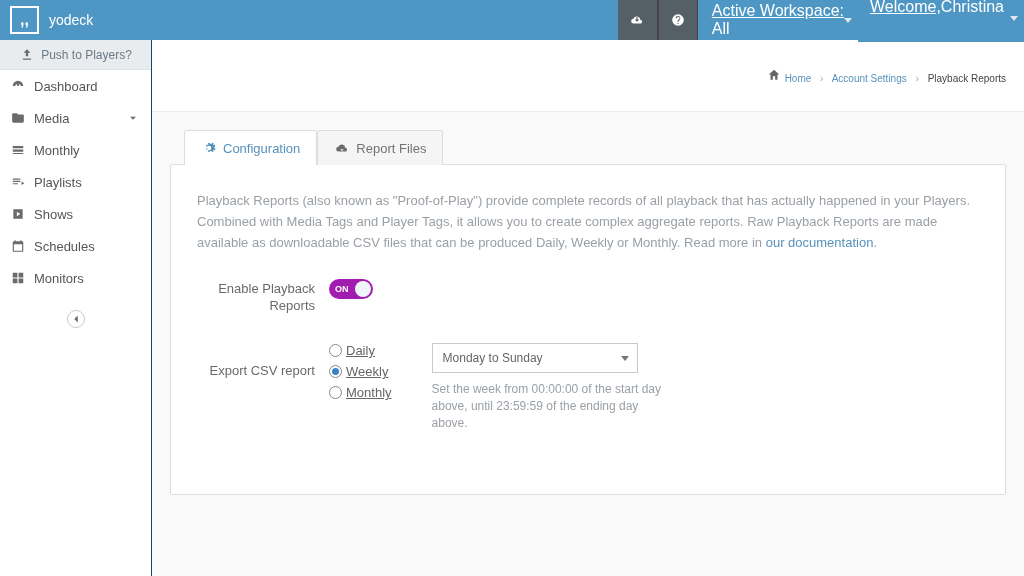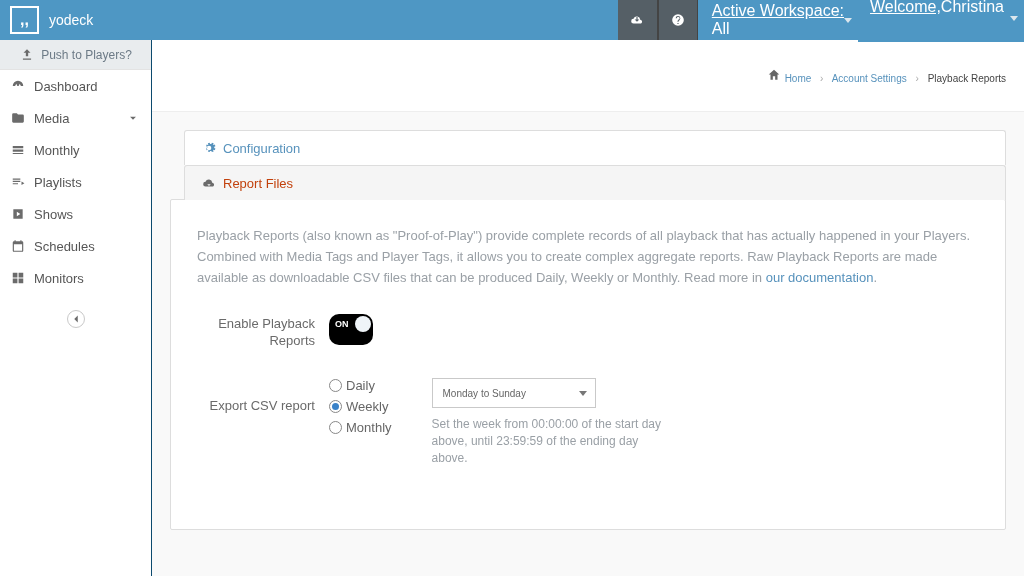--- a/index.html
+++ b/index.html
@@ -26,43 +26,43 @@
 .collapse-btn { display: flex; justify-content: center; margin-top: 16px; }
 .collapse-circle { width: 18px; height: 18px; border: 1px solid #c9c9c9; border-radius: 50%; display: flex; align-items: center; justify-content: center; background: #fff; }
 
 .main { flex: 1; background: #f9f9f9; padding: 0 0; }
 .breadcrumb { padding: 27px 18px; font-size: 10px; color: #666; border-bottom: 1px solid #eee; background: #fff; text-align: right; }
 .breadcrumb a { color: #5792bc; text-decoration: none; }
 .breadcrumb .sep { color: #aaa; margin: 0 6px; }
 .breadcrumb .current { color: #444; }
 
 .content-wrap { padding: 18px 18px; }
-.tabs { display: flex; gap: 0; margin-bottom: -1px; position: relative; z-index: 1; margin-left: 14px; flex-direction: column; }
-.tab { padding: 9px 16px; font-size: 13px; border: 1px solid #ddd; border-bottom: none; background: #f5f5f5; color: #c2410c; border-radius: 3px 3px 0 0; display: flex; align-items: center; gap: 6px; cursor: pointer; }
+.tabs { display: flex; gap: 0; margin-bottom: -1px; position: relative; z-index: 1; margin-left: 14px; }
+.tab { padding: 9px 16px; font-size: 13px; border: 1px solid #ddd; border-bottom: none; background: #f5f5f5; color: #737373; border-radius: 3px 3px 0 0; display: flex; align-items: center; gap: 6px; cursor: pointer; }
 .tab.active { background: #fff; color: #5792bc; border-color: #ddd; }
 .tab.active .icon { fill: #5792bc; color: #5792bc; }
 
 .panel { background: #fff; border: 1px solid #ddd; padding: 26px 26px 34px; border-radius: 2px; }
 .desc { font-size: 13px; color: #9aa0a6; line-height: 1.6; margin-bottom: 26px; }
 .desc a { color: #5792bc; text-decoration: none; }
 
 .form-row { display: flex; align-items: flex-start; margin-bottom: 28px; }
 .form-label { width: 132px; text-align: right; color: #6a6a6a; font-size: 13px; line-height: 1.3; padding-right: 14px; padding-top: 2px; }
 
-.toggle { width: 44px; height: 31px; background: #000000; border-radius: 10px; position: relative; cursor: pointer; }
+.toggle { width: 44px; height: 20px; background: #a21caf; border-radius: 10px; position: relative; cursor: pointer; }
 .toggle-knob { width: 16px; height: 16px; background: #eff4f8; border-radius: 50%; position: absolute; right: 2px; top: 2px; }
 .toggle-txt { color: #fff; font-size: 9px; font-weight: bold; position: absolute; left: 6px; top: 5px; }
 
 .radio-group { display: flex; flex-direction: column; gap: 6px; font-size: 13px; color: #666; }
-.radio-opt { display: flex; align-items: center; gap: 4px; cursor: pointer; }
+.radio-opt { display: flex; align-items: center; gap: 4px; cursor: pointer; text-decoration: underline; }
 .radio { width: 13px; height: 13px; border: 1px solid #888; border-radius: 50%; display: inline-flex; align-items: center; justify-content: center; }
 .radio.checked::after { content: ""; width: 7px; height: 7px; background: #3a82c8; border-radius: 50%; }
 
 .export-extras { margin-left: 40px; }
-.select { width: 164px; height: 30px; border: 1px solid #c9c9c9; background: #fff; font-size: 10px; color: #666; padding: 0 22px 0 10px; display: flex; align-items: center; position: relative; cursor: pointer; }
+.select { width: 206px; height: 30px; border: 1px solid #c9c9c9; background: #fff; font-size: 12px; color: #666; padding: 0 22px 0 10px; display: flex; align-items: center; position: relative; cursor: pointer; }
 .select-caret { position: absolute; right: 8px; top: 12px; width: 0; height: 0; border-left: 4px solid transparent; border-right: 4px solid transparent; border-top: 5px solid #777; }
 .help-txt { font-size: 12px; color: #9aa0a6; margin-top: 8px; line-height: 1.4; max-width: 230px; }
 
 .save-btn { background: #64a9d7; color: #fff; border: none; padding: 11px 20px; font-size: 13px; display: inline-flex; align-items: center; gap: 10px; cursor: pointer; border-radius: 2px; margin-top: 28px; }
 .save-btn .icon { fill: #fff; color: #fff; }
 
 svg { width: 14px; height: 14px; }
 </style>
 </head>
 <body>

